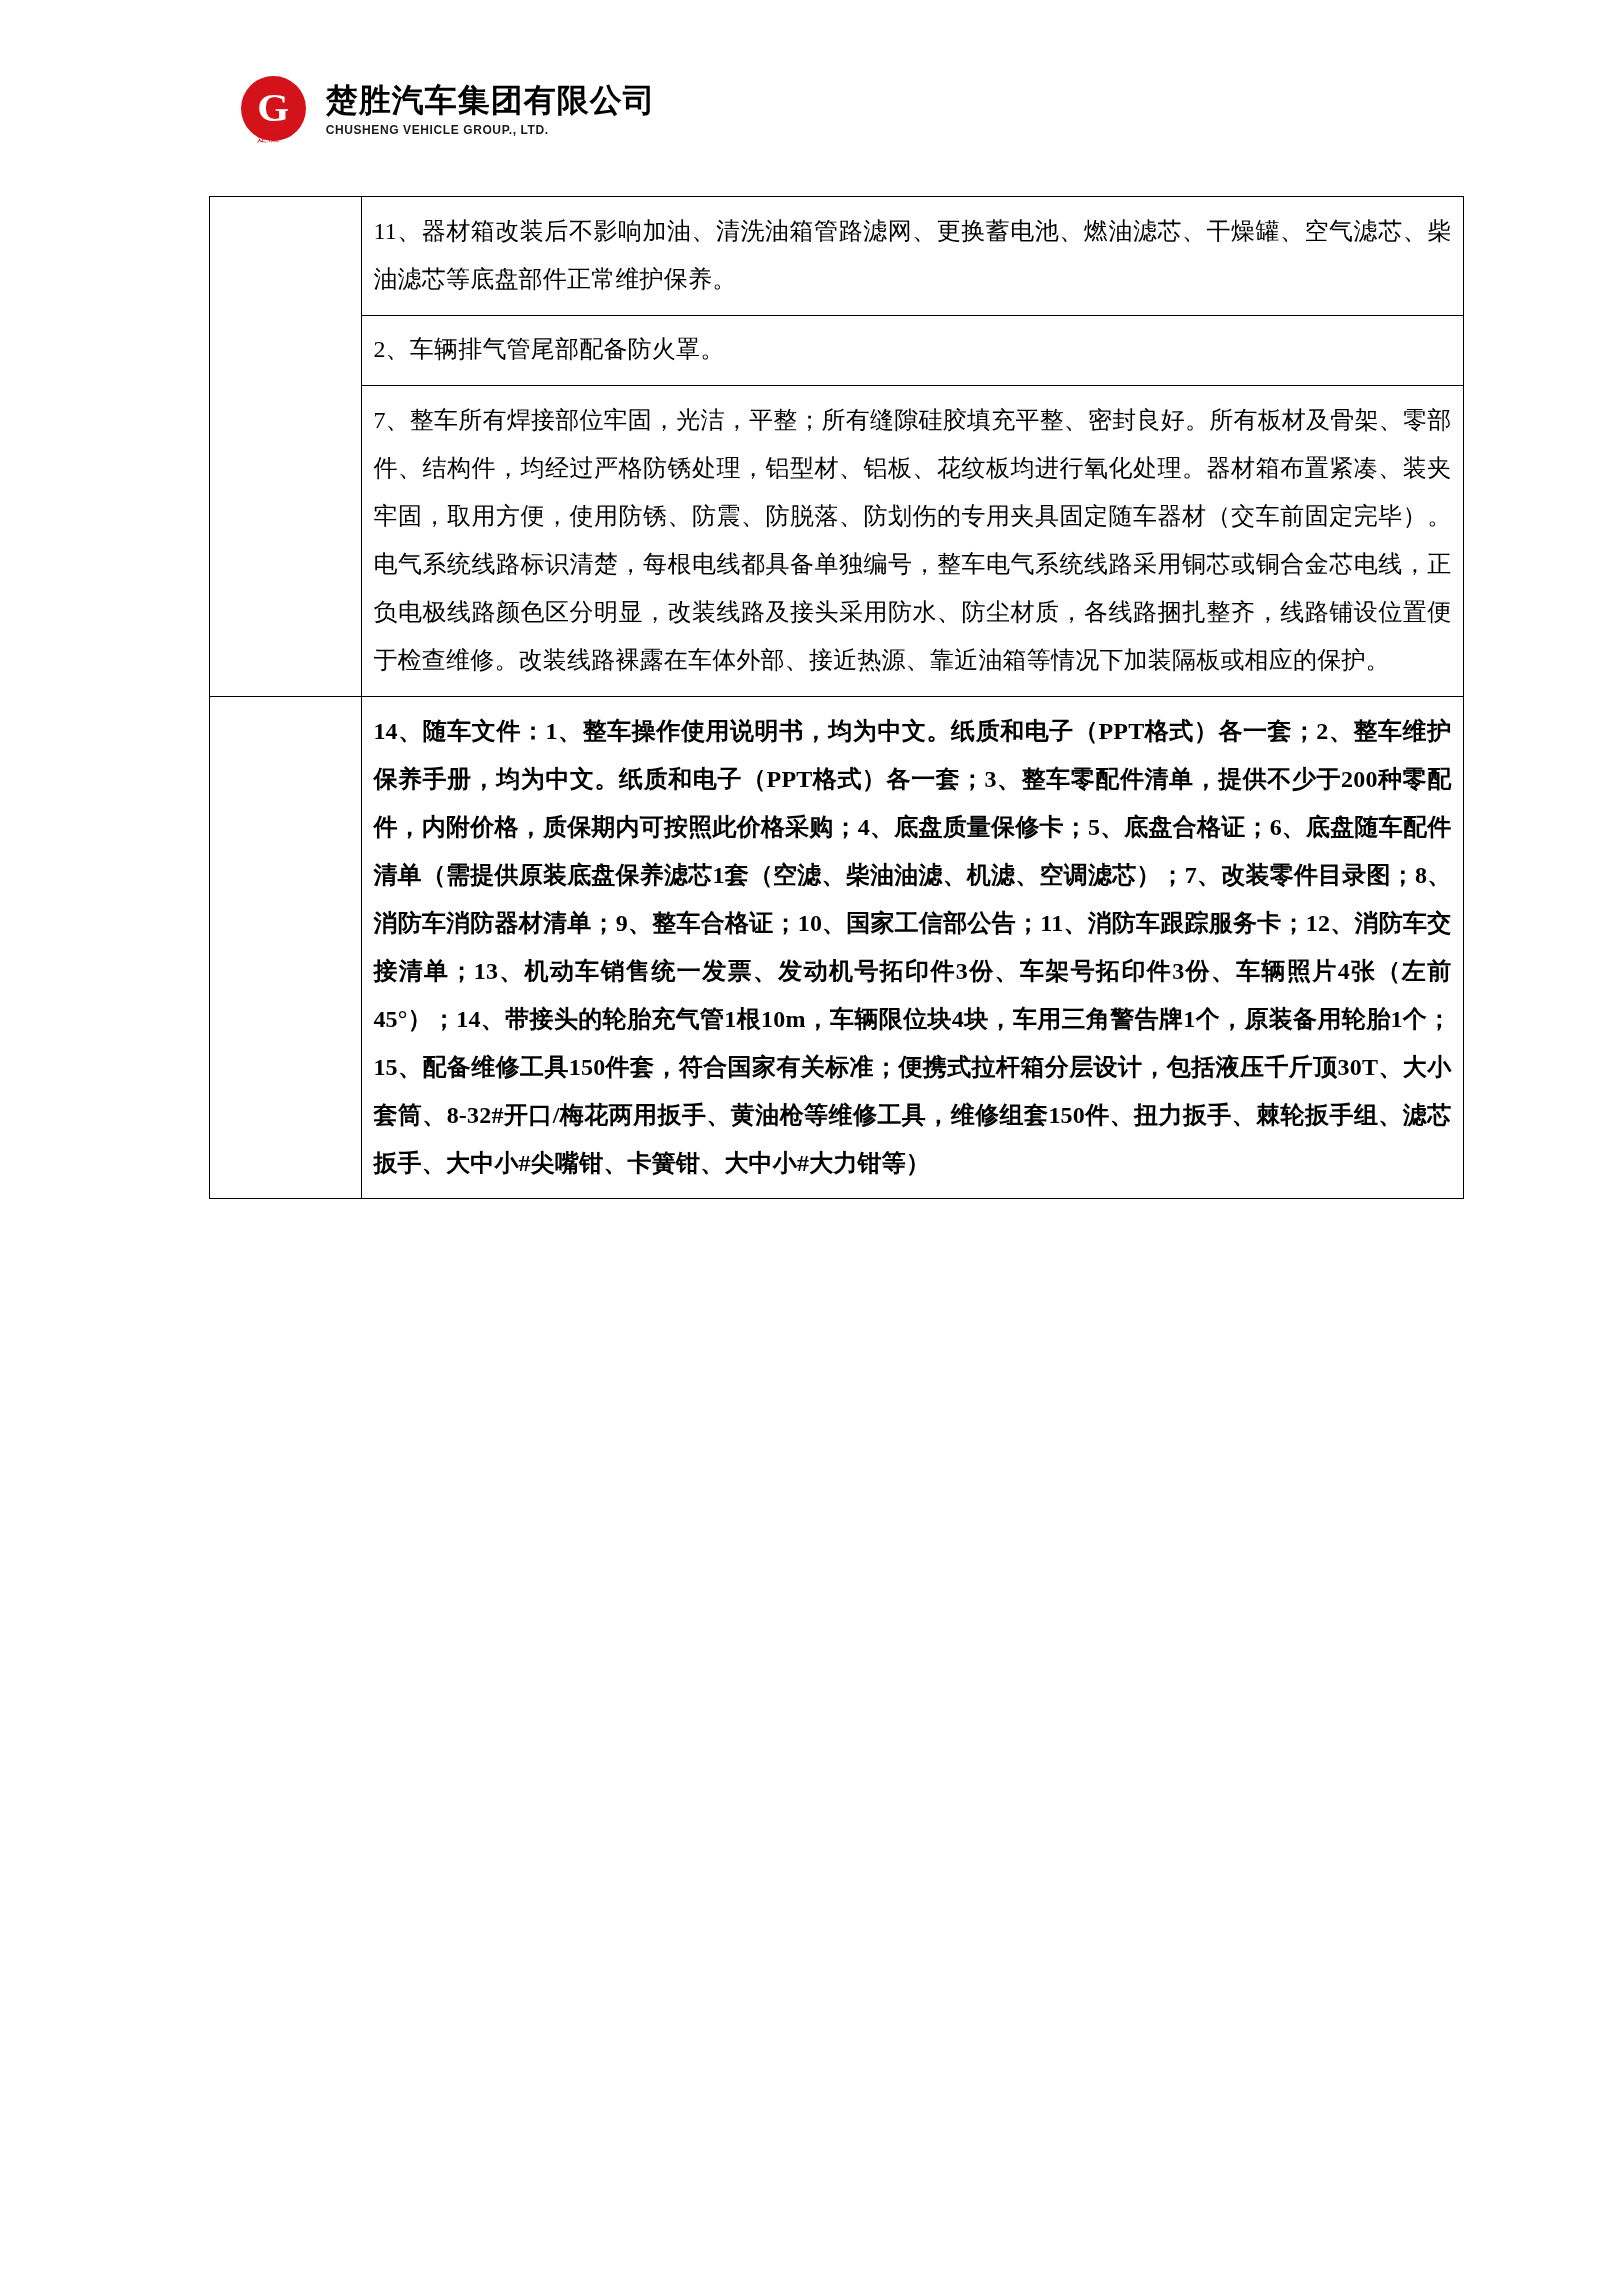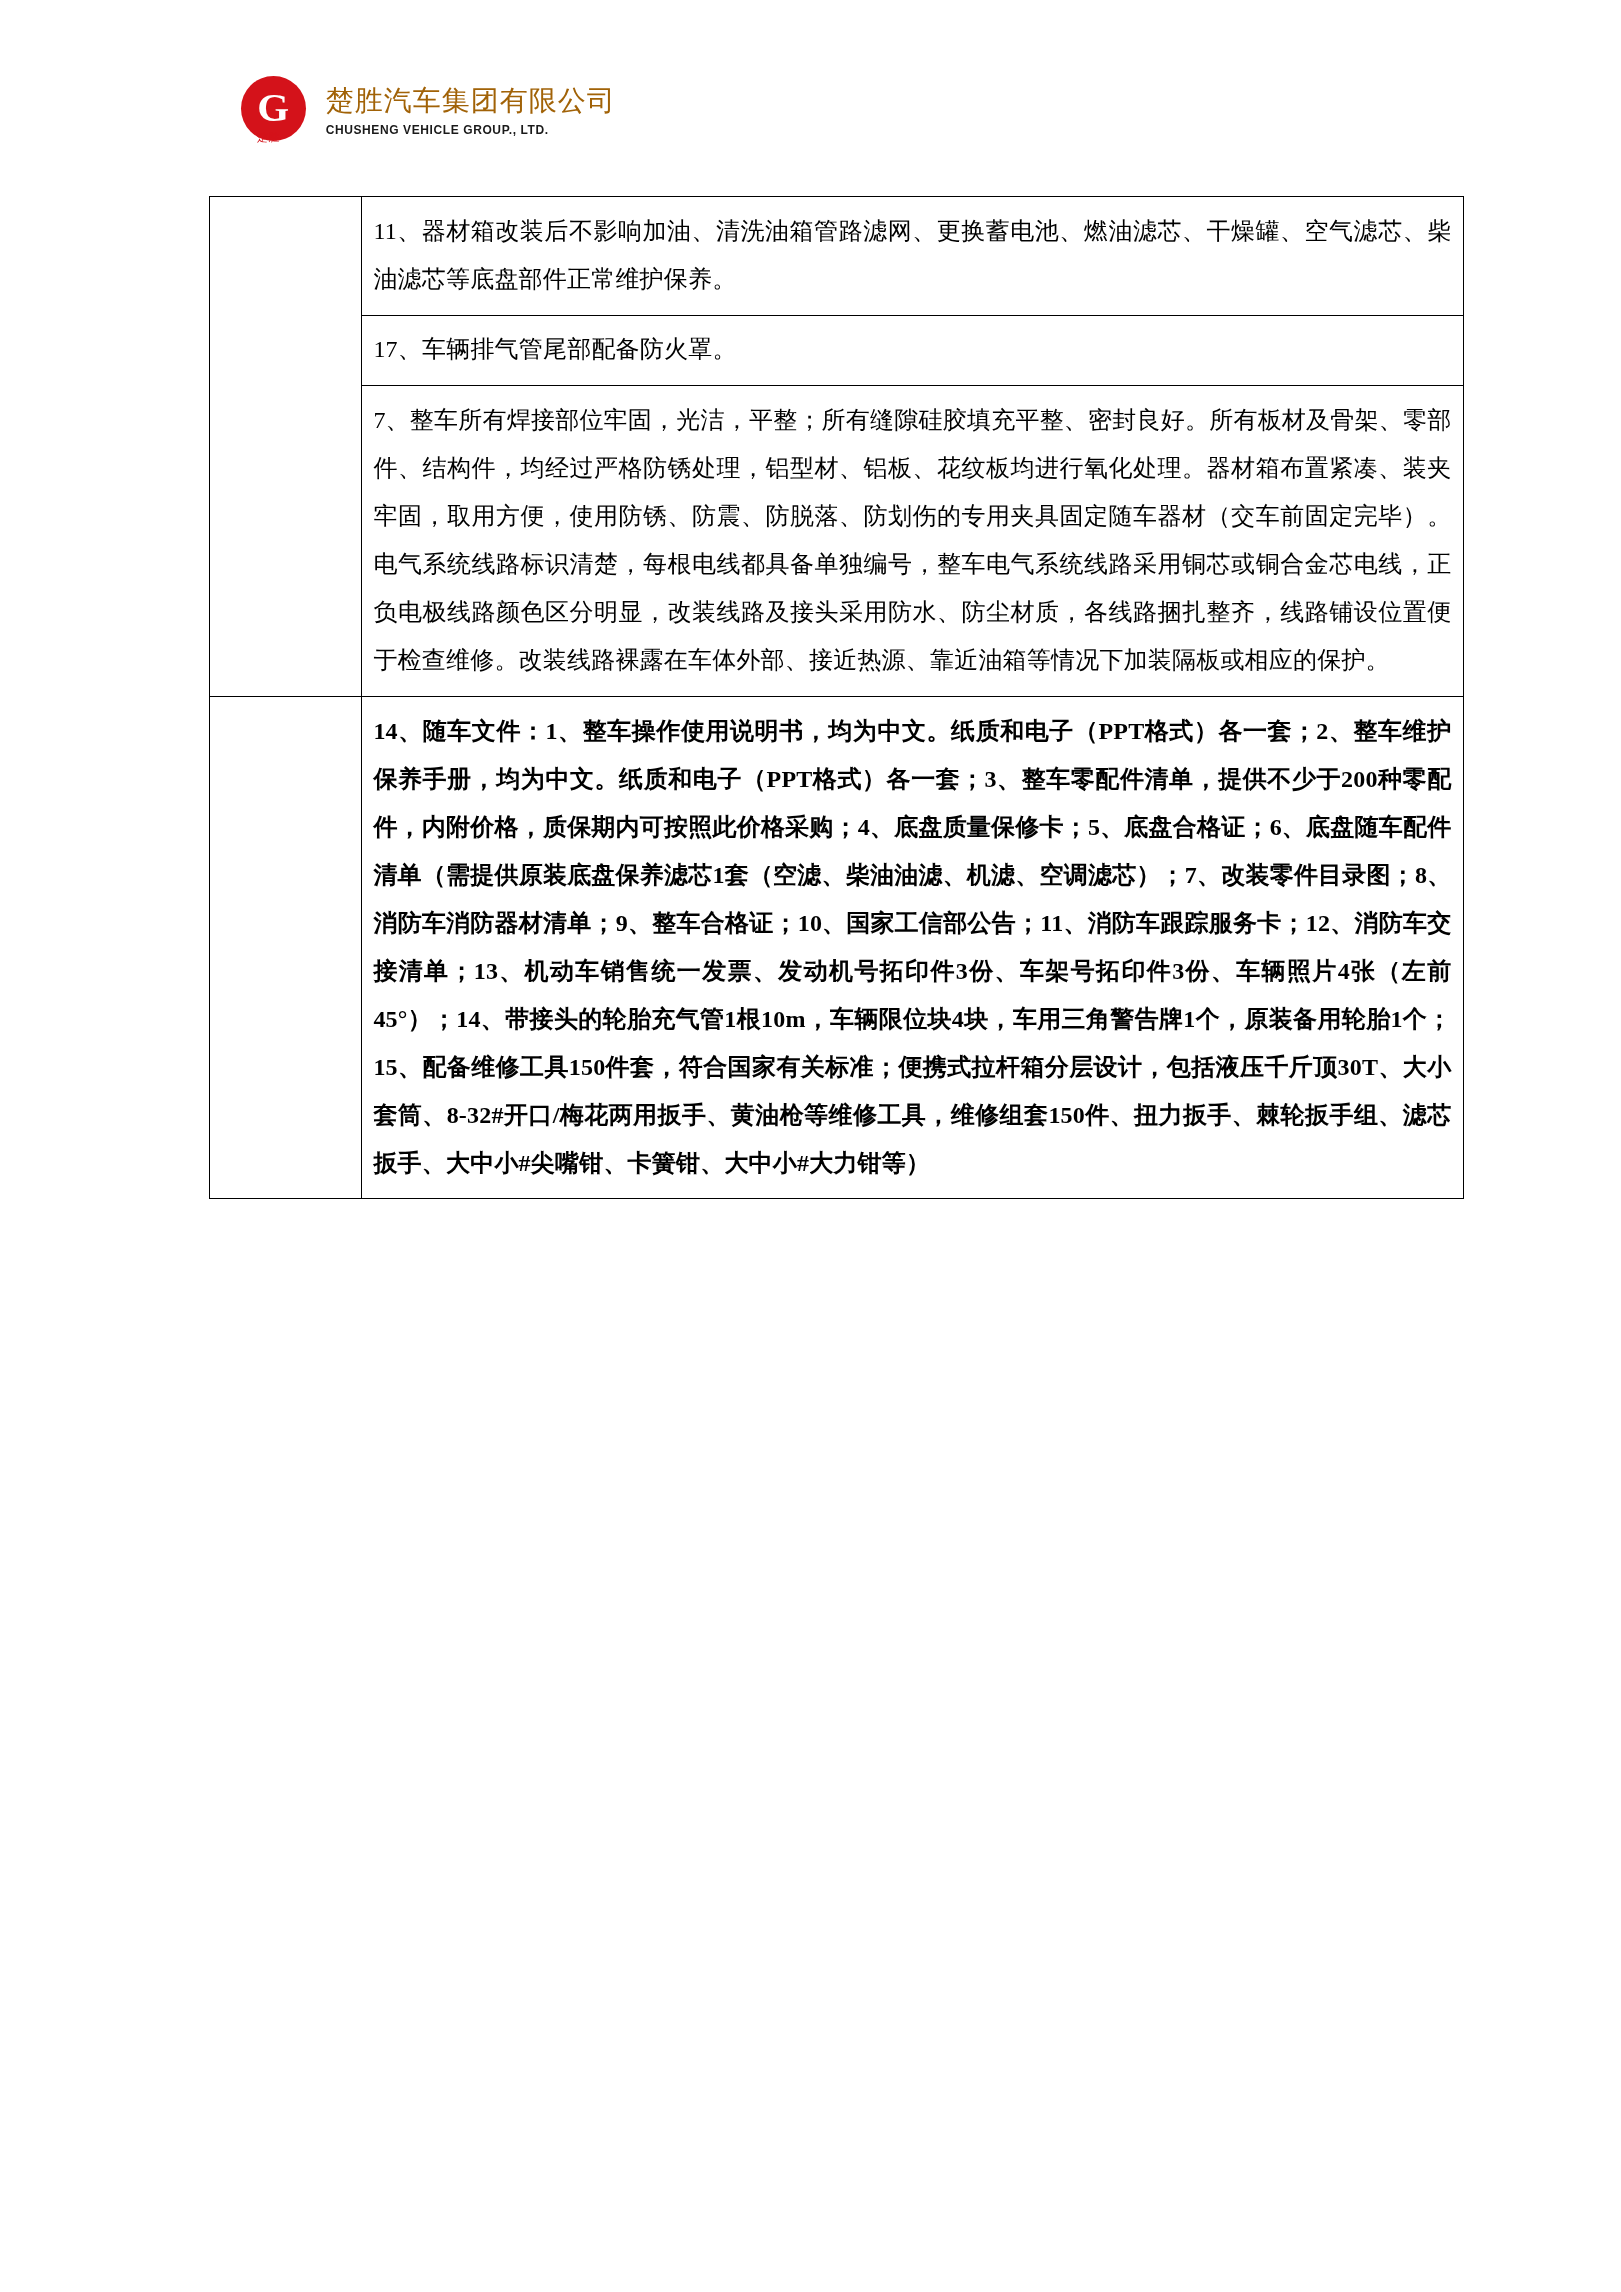--- a/index.html
+++ b/index.html
@@ -63,25 +63,25 @@
     left: 15.7px;
     top: 55px;
     font-size: 10.8px;
     color: #d4121a;
     font-family: "Liberation Sans", sans-serif;
     letter-spacing: 1px;
   }
   .logo-text { display: flex; flex-direction: column; justify-content: center; }
   .logo-cn {
     font-family: "Liberation Sans", sans-serif;
-    font-weight: normal;
-    font-size: 28px;
+    font-weight: bold;
+    font-size: 32px;
     line-height: 37px;
     letter-spacing: 1px;
-    color: #a16207;
+    color: #000000;
   }
   .logo-en {
     font-family: "Liberation Sans", sans-serif;
     font-weight: bold;
     font-size: 12px;
     line-height: 19.6px;
     letter-spacing: 0.6px;
     color: #1a1a1a;
     margin-top: 2px;
   }
@@ -131,21 +131,21 @@
   <table class="doc-table">
     <tbody>
       <tr>
         <td class="col-label" rowspan="3"></td>
         <td class="col-body">
           <span class="cell-text">11、器材箱改装后不影响加油、清洗油箱管路滤网、更换蓄电池、燃油滤芯、干燥罐、空气滤芯、柴油滤芯等底盘部件正常维护保养。</span>
         </td>
       </tr>
       <tr>
         <td class="col-body">
-          <span class="cell-text">17、车辆排气管尾部配备防火罩。</span>
+          <span class="cell-text">2、车辆排气管尾部配备防火罩。</span>
         </td>
       </tr>
       <tr>
         <td class="col-body">
           <span class="cell-text">7、整车所有焊接部位牢固，光洁，平整；所有缝隙硅胶填充平整、密封良好。所有板材及骨架、零部件、结构件，均经过严格防锈处理，铝型材、铝板、花纹板均进行氧化处理。器材箱布置紧凑、装夹牢固，取用方便，使用防锈、防震、防脱落、防划伤的专用夹具固定随车器材（交车前固定完毕）。电气系统线路标识清楚，每根电线都具备单独编号，整车电气系统线路采用铜芯或铜合金芯电线，正负电极线路颜色区分明显，改装线路及接头采用防水、防尘材质，各线路捆扎整齐，线路铺设位置便于检查维修。改装线路裸露在车体外部、接近热源、靠近油箱等情况下加装隔板或相应的保护。</span>
         </td>
       </tr>
       <tr>
         <td class="col-label"></td>
         <td class="col-body cell-pad-top">

